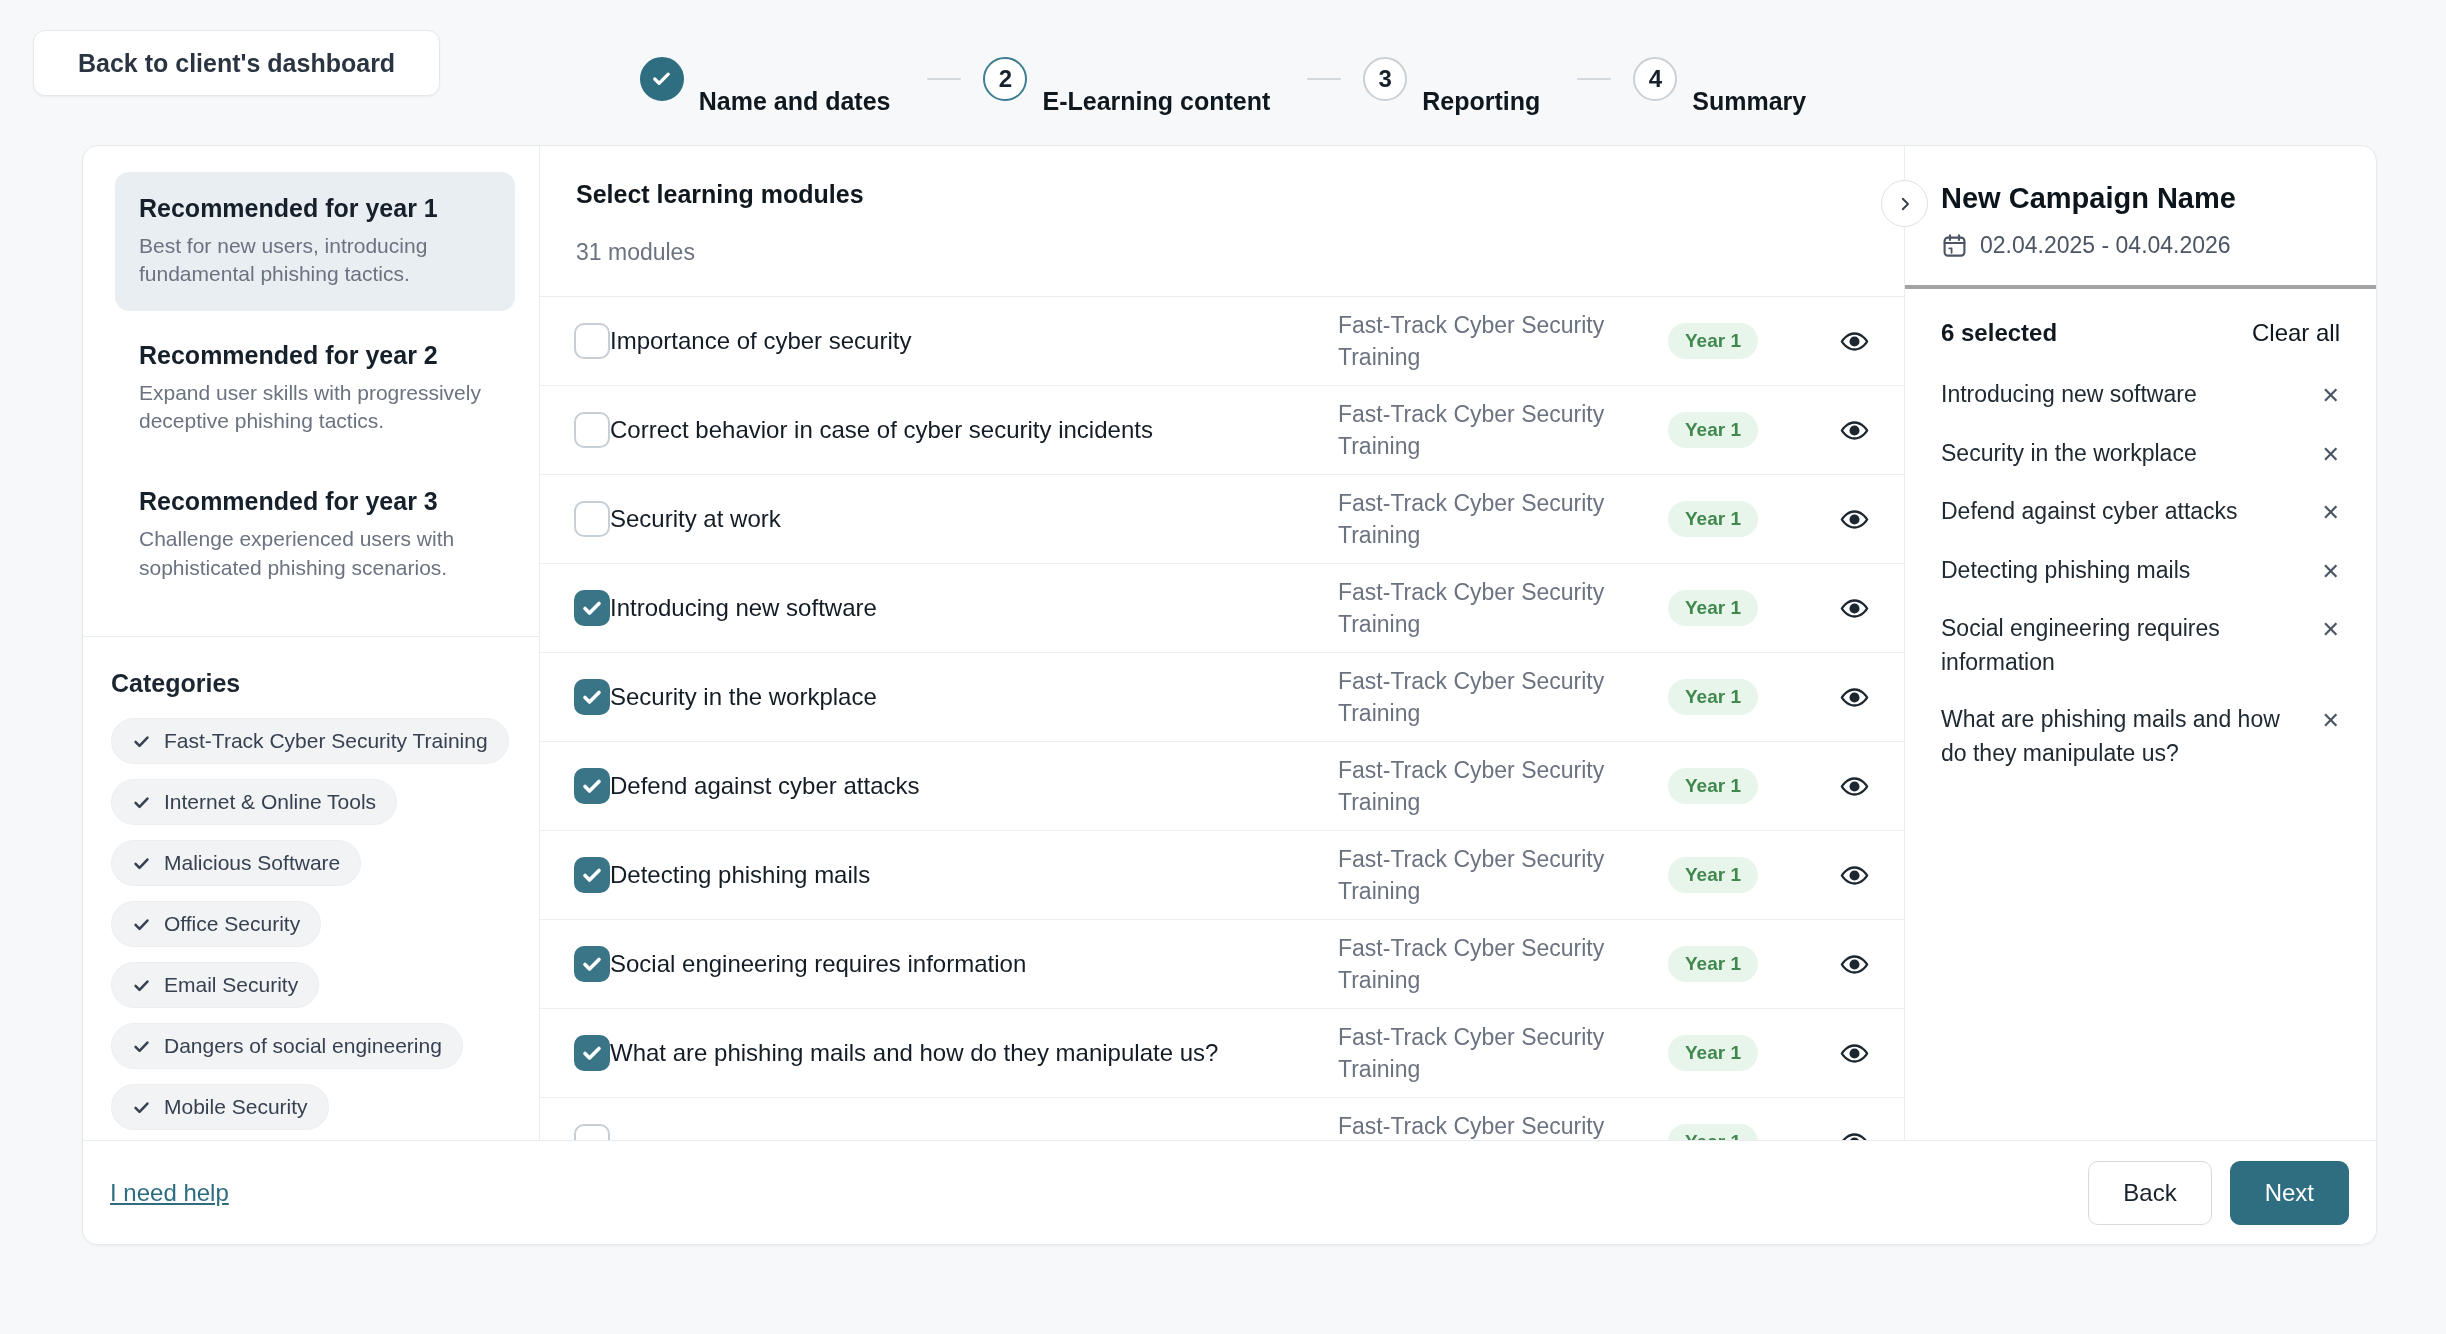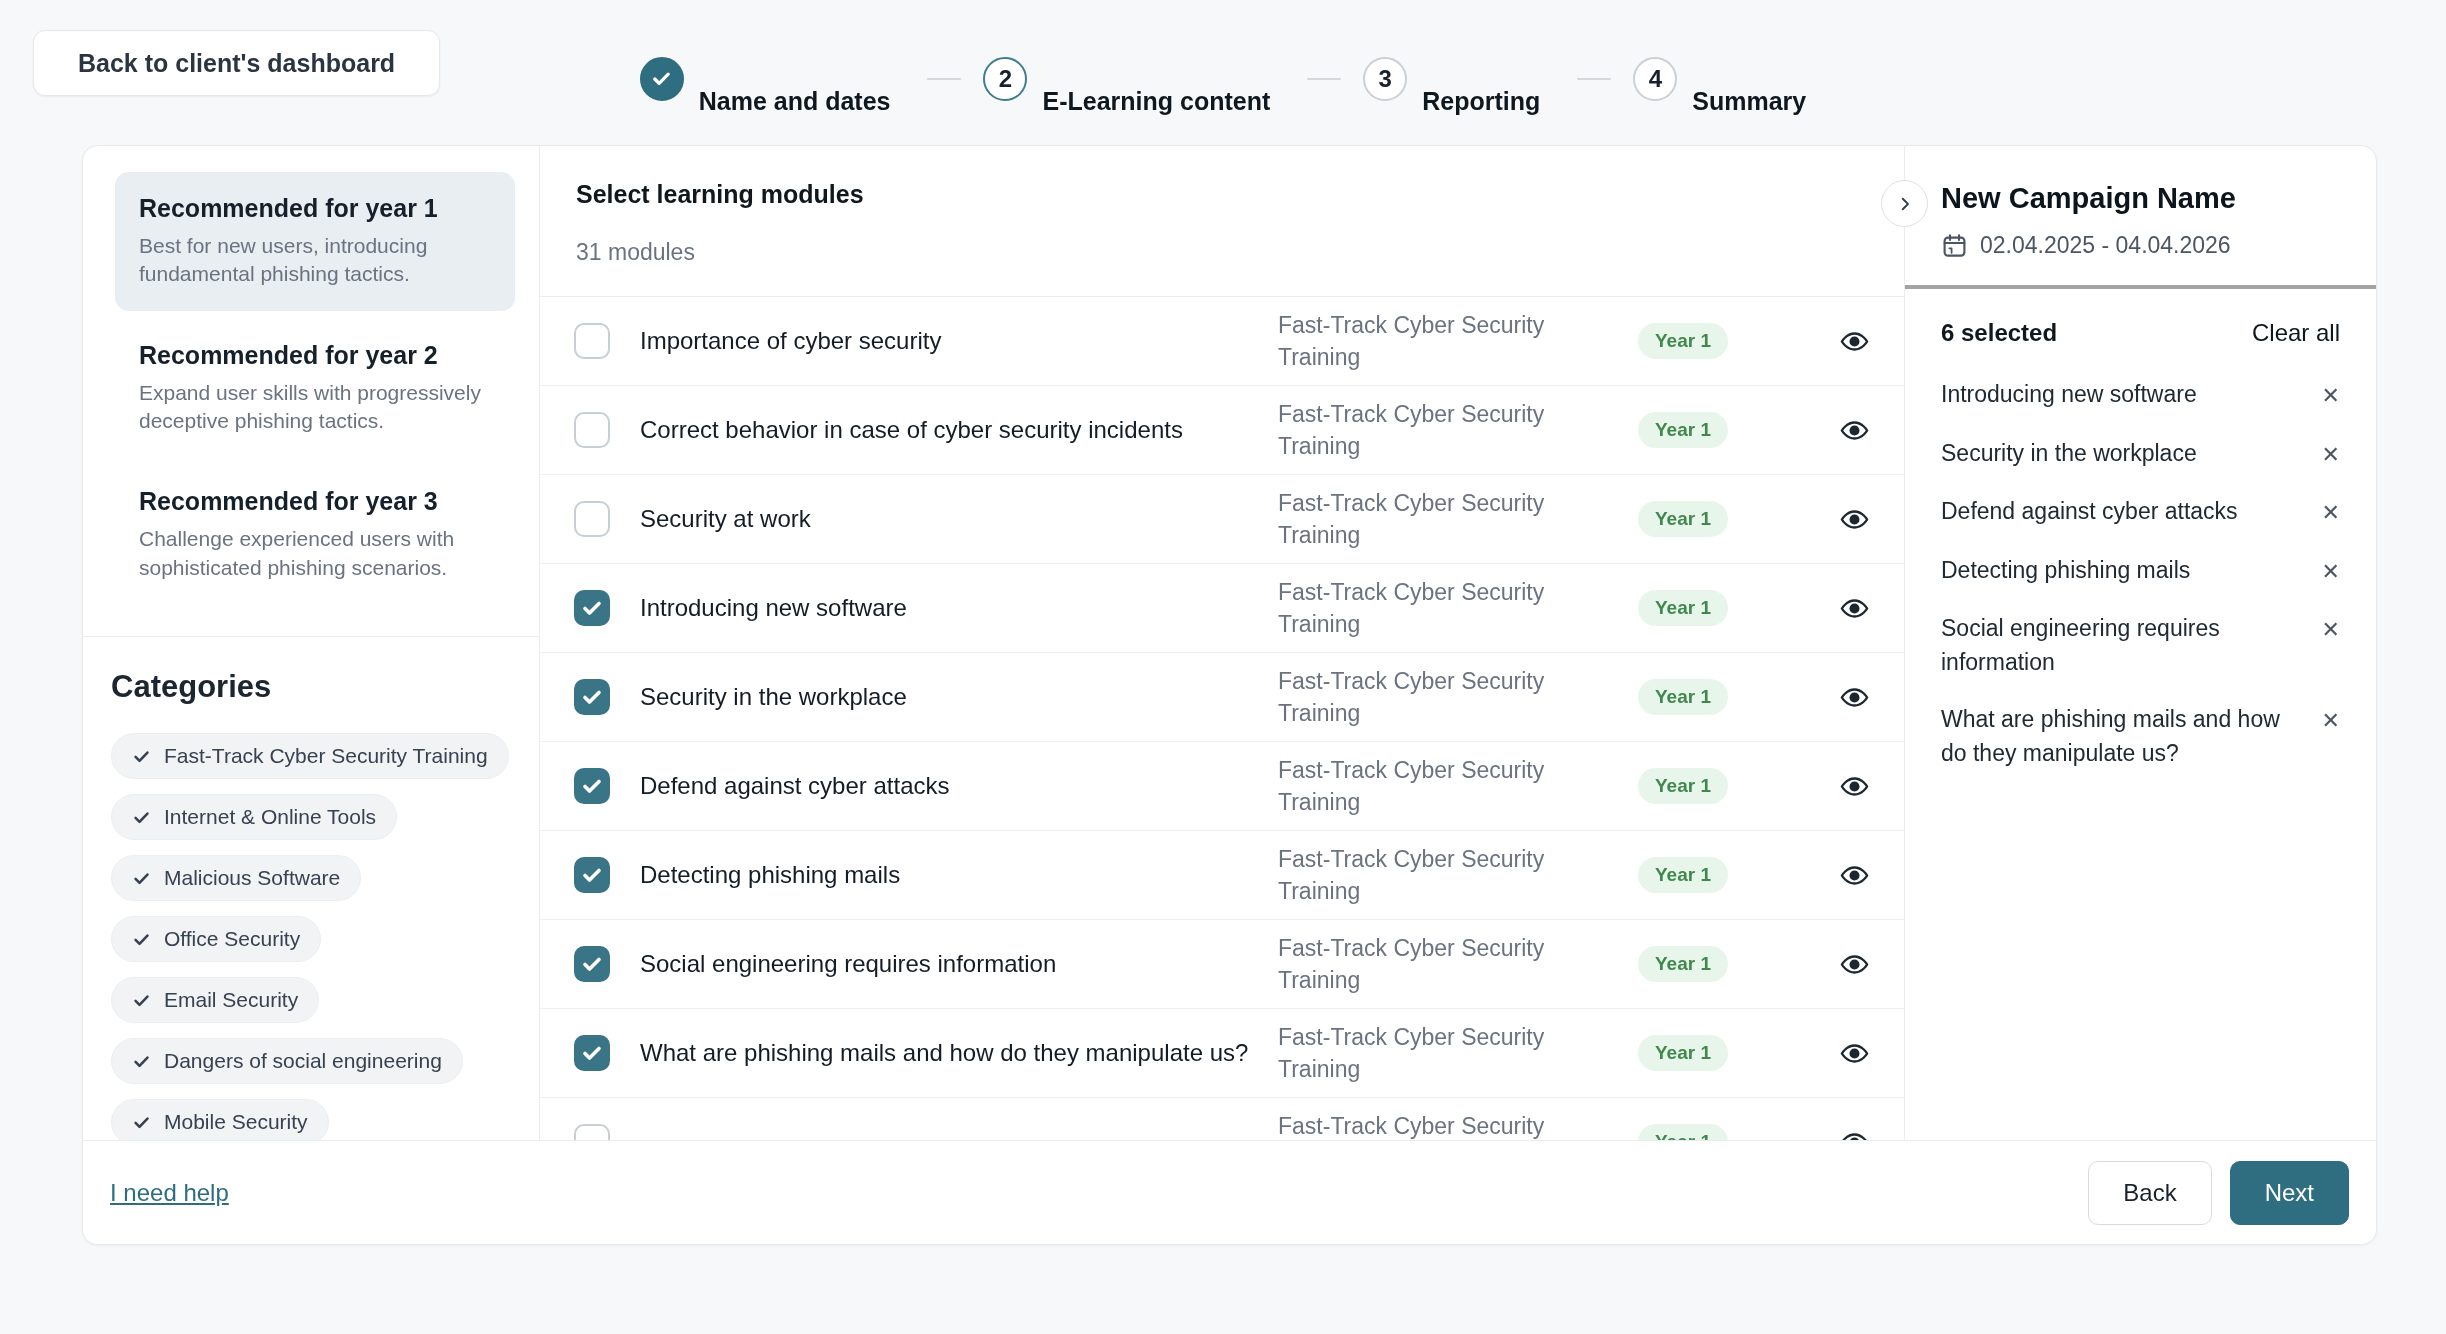--- a/index.html
+++ b/index.html
@@ -48,38 +48,38 @@
   .card-body{ display:flex; flex:1; min-height:0; }
 
   
   .sidebar{ width:457px; border-right:1px solid #eaedf0; overflow:hidden; }
   .rec-section{ padding:26px 24px 24px; border-bottom:1px solid #eaedf0; }
   .rec-item{ padding:22px 24px; border-radius:14px; margin-bottom:8px; cursor:pointer;margin-left:8px; }
   .rec-item.selected{ background:#e9eef2; }
   .rec-title{ font-size:25px; font-weight:600; color:#16202a; }
   .rec-desc{ font-size:21px; color:#6b7280; margin-top:9px; line-height:1.35; }
   .cat-section{ padding:32px 28px; }
-  .cat-title{ font-size:31px; font-weight:700; color:#1c2630; margin-bottom:28px; }
+  .cat-title{ font-size:25px; font-weight:700; color:#1c2630; margin-bottom:20px; }
   .pill-list{ display:flex; flex-direction:column; align-items:flex-start; gap:15px; }
   .pill{
     display:inline-flex; align-items:center; gap:13px;
     background:#f1f3f4; border:1px solid #eceef0; border-radius:999px;
     padding:10px 20px; font-size:21px; color:#374151; cursor:pointer; white-space:nowrap;
   }
   .pill svg{ width:19px; height:19px; }
 
   
   .main{ flex:1; min-width:0; display:flex; flex-direction:column; }
   .list-header{ padding:34px 36px 30px; border-bottom:1px solid #eaedf0; }
   .list-title{ font-size:25px; font-weight:700; color:#10181f; }
   .list-count{ font-size:23px; color:#6b7280; margin-top:30px; }
   .module-list{ flex:1; overflow:hidden; }
   .module-row{
     display:grid; grid-template-columns:36px 1fr 300px 150px 90px;
-    column-gap:30px; align-items:center;
+    align-items:center;
     height:89px; padding:0 26px 0 34px;
     border-bottom:1px solid #edf0f2;
   }
   .checkbox{
     width:36px; height:36px; border-radius:10px;
     border:2px solid #c6ced6; background:#fff;
     display:flex; align-items:center; justify-content:center; cursor:pointer;
   }
   .checkbox svg{ display:none; width:24px; height:24px; }
   .checkbox.checked{ background:#3a7587; border-color:#3a7587; }

